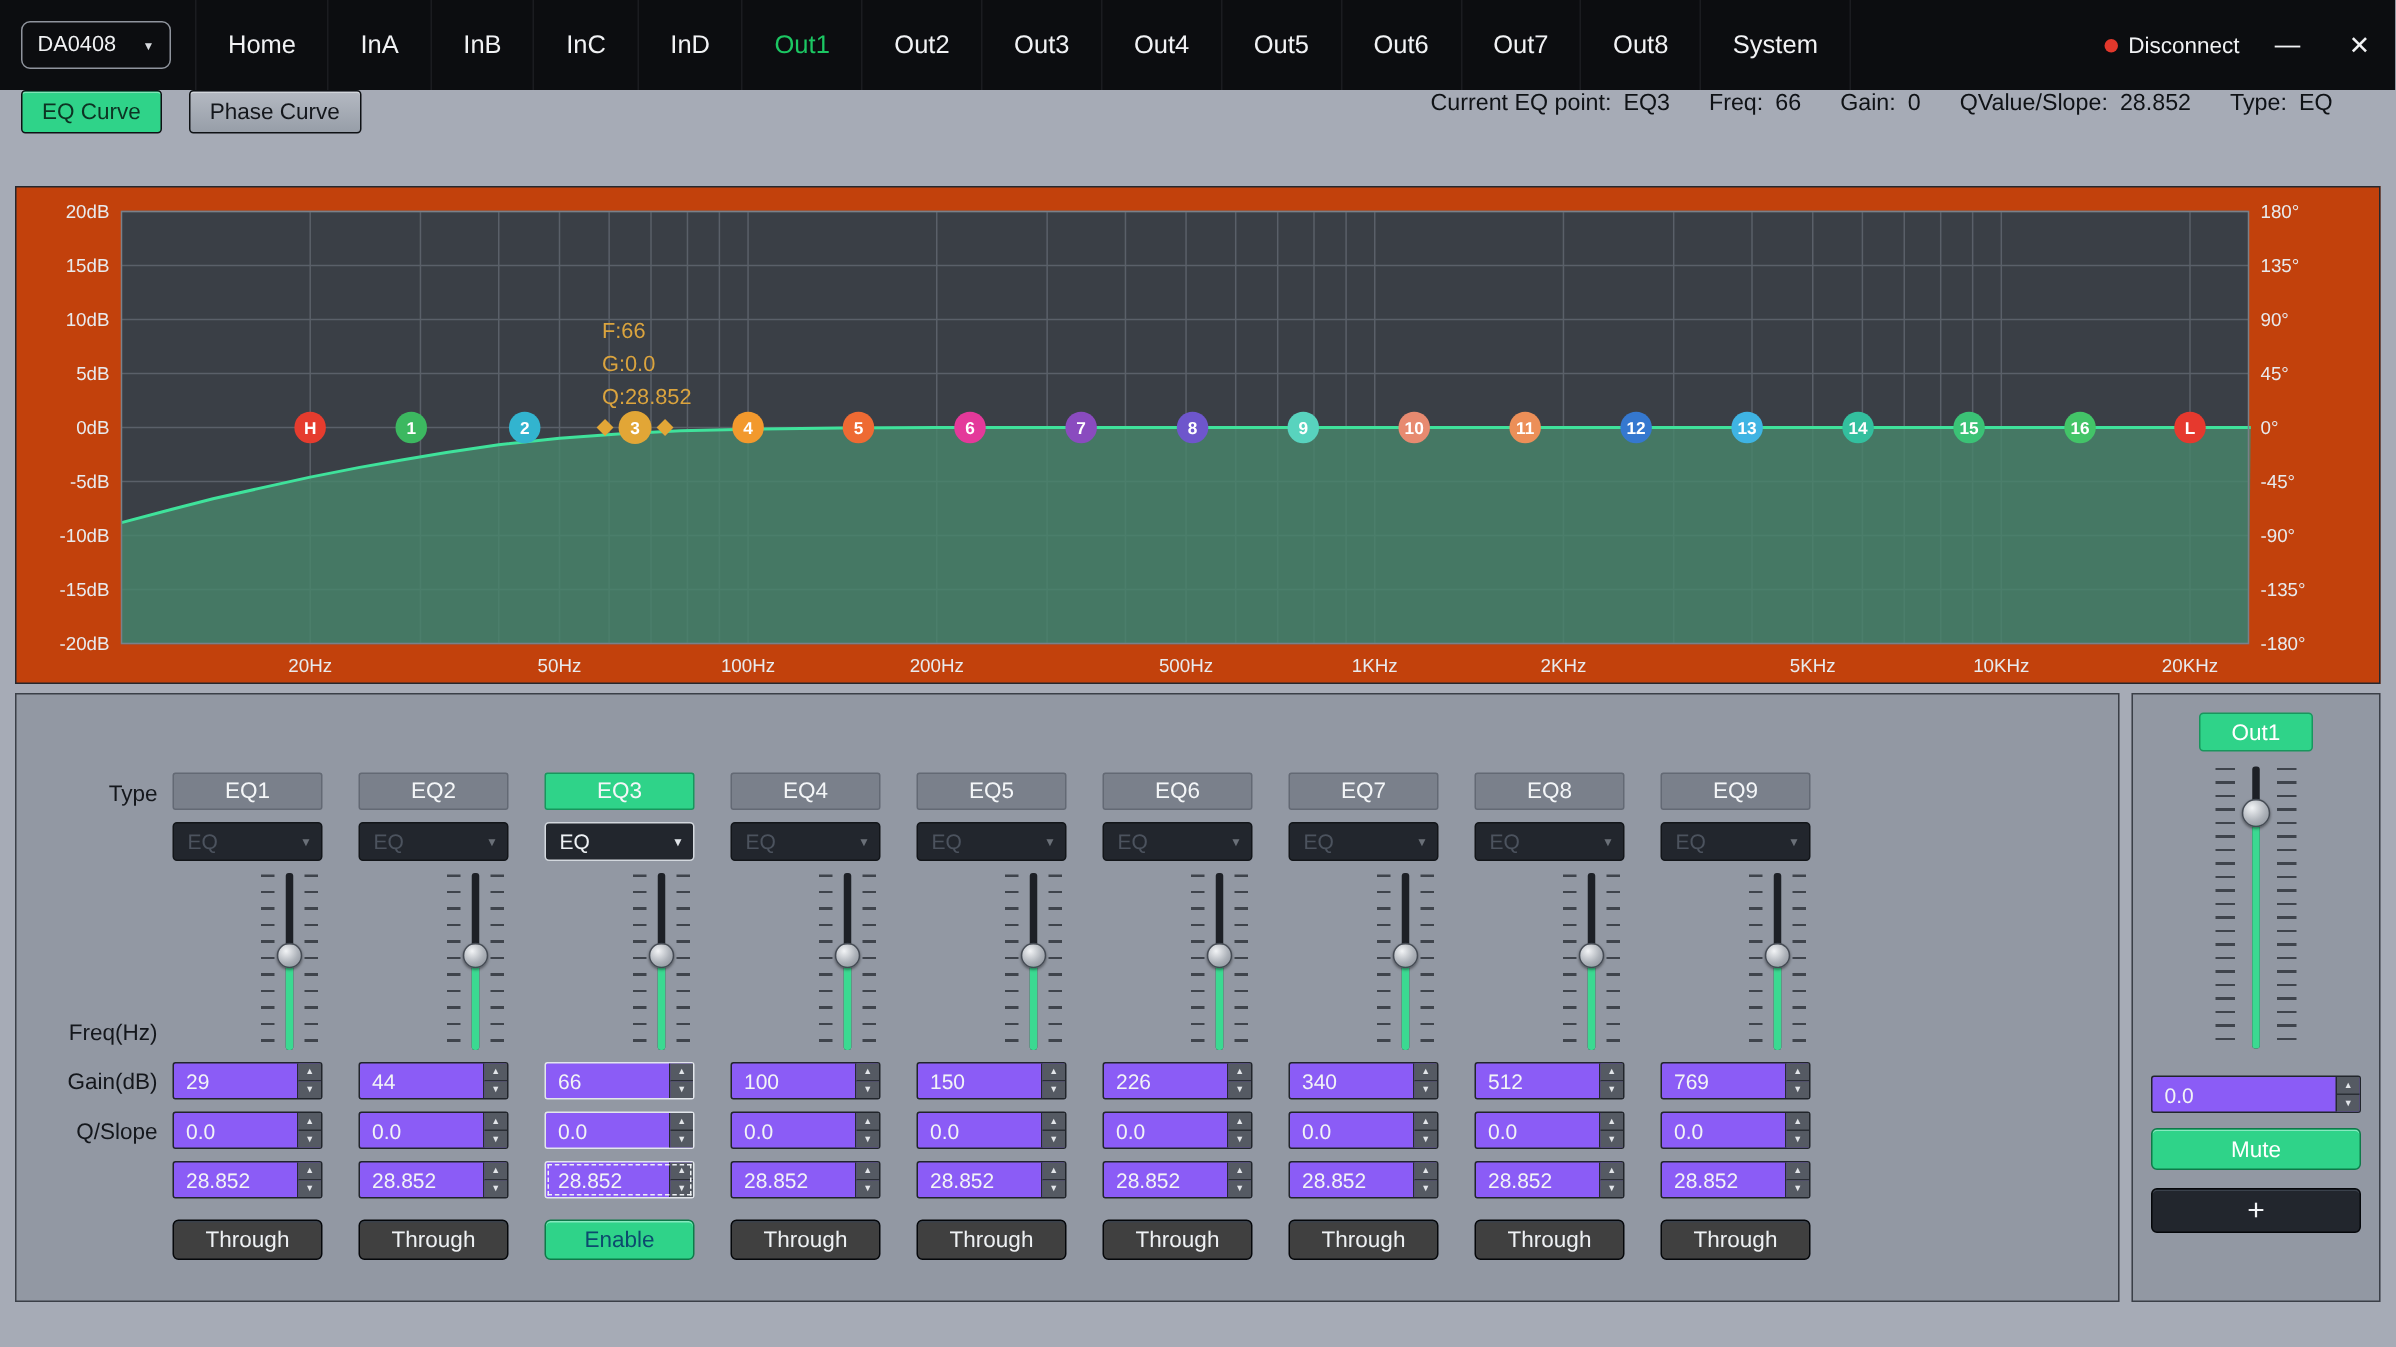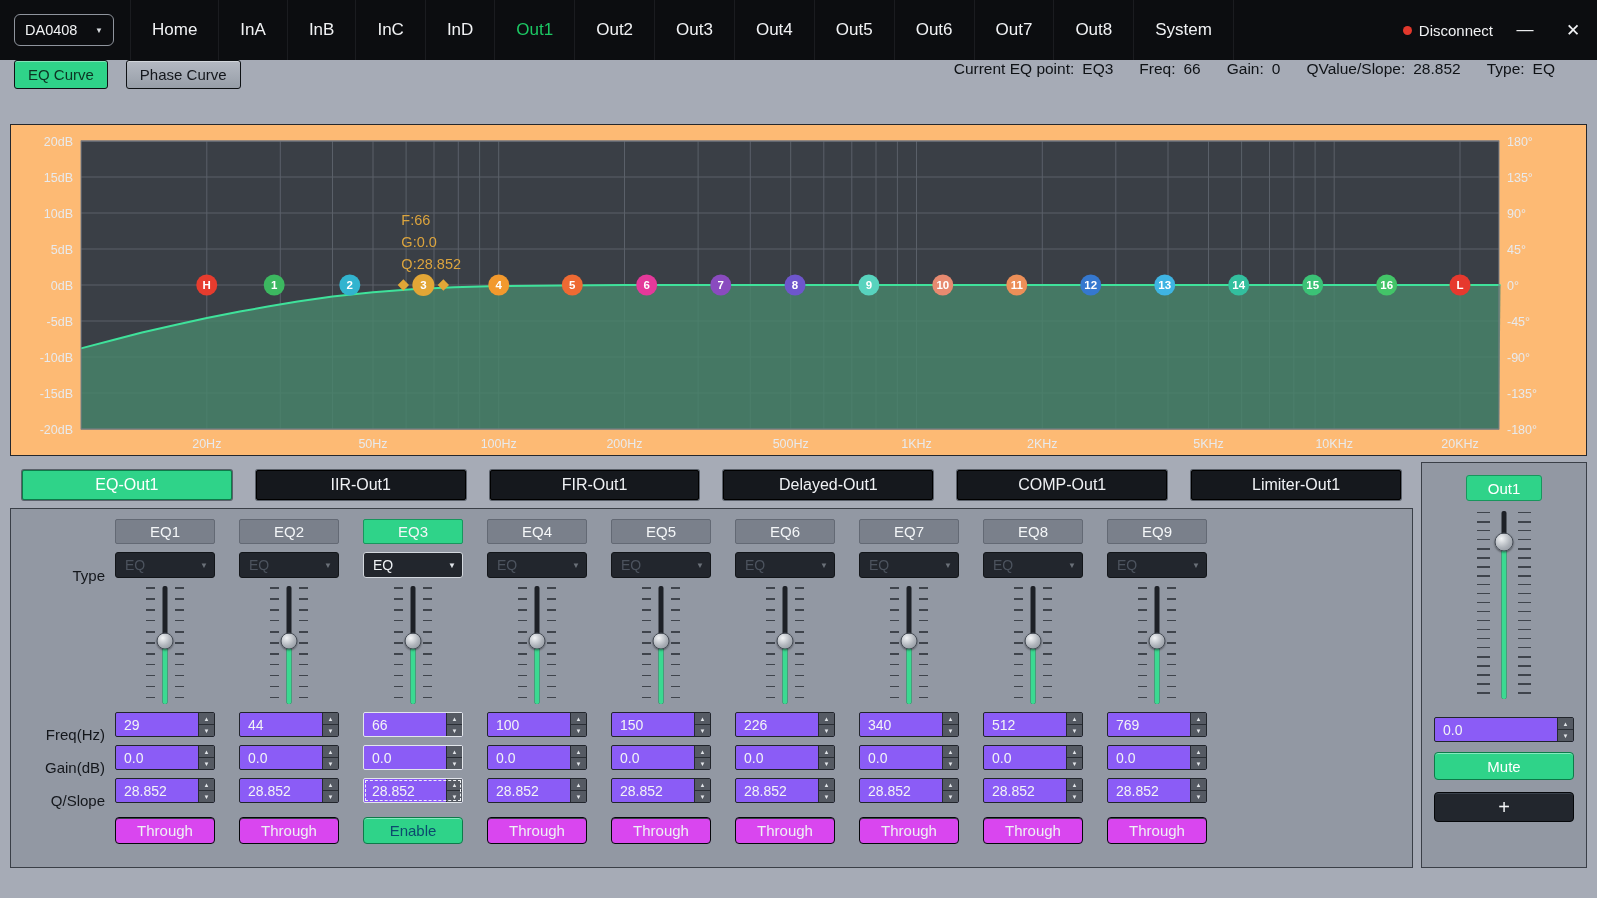--- a/index.html
+++ b/index.html
@@ -23,38 +23,38 @@
 
   
   .toolbar{height:64px;display:flex;align-items:flex-start;padding:0 14px;}
   .btn{height:29px;padding:0 13px;font-size:15px;border-radius:3px;border:1px solid #0e1114;font-family:inherit;cursor:pointer;}
   .btn-green{background:#2fd389;color:#0d3323;box-shadow:inset 0 1px 0 rgba(255,255,255,.4);}
   .btn-gray{background:linear-gradient(#b4b9c2,#979ea8);color:#14171c;box-shadow:inset 0 1px 0 #d2d6db;margin-left:18px;}
   .eqinfo{margin-left:auto;display:flex;gap:26px;font-size:15.5px;color:#0f1216;padding-right:28px;}
   .info-pair{display:flex;gap:8px;}
 
   
-  .graph{margin:0 10px;height:332px;background:#fdba74;border:1px solid #24272d;}
+  .graph{margin:0 10px;height:332px;background:#c2410c;border:1px solid #24272d;}
   .graph svg{display:block;width:100%;height:100%;}
 
   
   .bottom{display:flex;gap:8px;padding:6px 10px 0;height:412px;}
   .left-panel{flex:1;display:flex;flex-direction:column;min-width:0;}
   .tabs{display:flex;gap:24px;padding:8px 12px;}
   .tab{flex:1;height:30px;display:flex;align-items:center;justify-content:center;background:#15181d;color:#f0f2f5;
     font-size:16px;border:1px solid #000;box-shadow:0 0 0 1px #5a606a;border-radius:2px;cursor:pointer;white-space:nowrap;}
   .tab.active{background:#2fd389;color:#fff;border-color:#0e7a49;}
 
   .strips-panel{flex:1;background:#9298a3;border:1px solid #3a3f47;display:flex;padding:10px 8px 8px 0;}
   .labels-col{width:104px;flex:none;position:relative;font-size:15px;color:#14171c;}
   .lbl{position:absolute;right:10px;white-space:nowrap;}
   .lbl-type{top:48px;}.lbl-freq{top:207px;}.lbl-gain{top:240px;}.lbl-q{top:273px;}
 
   .strips{display:flex;gap:24px;flex:none;}
-  .strip{width:100px;display:flex;flex-direction:column;align-items:center;}
+  .strip{width:100px;display:flex;flex-direction:column;align-items:flex-end;margin-top:42px;}
   .strip-header{width:100%;height:25px;display:flex;align-items:center;justify-content:center;background:#7a808b;
     color:#f4f6f8;font-size:15px;border:1px solid #636974;border-radius:2px;cursor:pointer;}
   .strip.active .strip-header{background:#2fd389;border-color:#18965d;}
 
   .dropdown{margin-top:8px;width:100%;height:26px;background:#22262d;border:1px solid #121519;border-radius:3px;
     display:flex;align-items:center;justify-content:space-between;padding:0 6px 0 9px;font-size:14px;color:#4c535e;cursor:pointer;}
   .dropdown .dd-caret{font-size:8px;color:#6a7078;}
   .strip.active .dropdown{color:#eef1f4;border-color:#d3d8de;}
   .strip.active .dropdown .dd-caret{color:#dfe3e8;}
 
@@ -77,21 +77,21 @@
   .spin{margin-top:6px;width:100%;height:25px;background:#8b5cf6;border:1px solid #21252b;border-radius:2px;
     display:flex;color:#f2f4f6;font-size:14px;}
   .spin + .spin{margin-top:8px;}
   .spin .val{flex:1;display:flex;align-items:center;padding-left:8px;}
   .spin .arrows{width:16px;border-left:1px solid #262a31;display:flex;flex-direction:column;flex:none;}
   .spin .arrow{flex:1;display:flex;align-items:center;justify-content:center;font-size:6px;color:#e2e5e9;background:#555a63;cursor:pointer;}
   .spin .arrow.up{border-bottom:1px solid #2a2e35;}
   .strip.active .spin{border-color:#e2e6eb;}
   .strip.active .spin.q{outline:1px dashed #eef1f4;outline-offset:-3px;}
 
-  .through{margin-top:14px;width:100%;height:27px;background:#d946ef;color:#eef1f4;font-size:15px;font-family:inherit;
+  .through{margin-top:14px;width:100%;height:27px;background:#404040;color:#eef1f4;font-size:15px;font-family:inherit;
     border:1px solid #05070a;border-radius:4px;box-shadow:inset 0 1px 0 #3a414b;cursor:pointer;}
   .strip.active .through{background:#2fd389;color:#0c4a6e;border-color:#0e7a49;box-shadow:inset 0 1px 0 #86e9bf;}
 
   .side-panel{margin-left:16px;flex:1;background:#8a909b;border:1px solid #6e737d;display:flex;flex-direction:column;
     align-items:center;padding-top:96px;gap:22px;}
   .panel-btn{width:110px;height:29px;background:linear-gradient(#b6bbc4,#99a0aa);border:1px solid #14171c;border-radius:4px;
     font-size:15px;font-family:inherit;color:#14171c;box-shadow:inset 0 1px 0 #d6dade;cursor:pointer;}
   .arrow-row{display:flex;gap:26px;}
   .arrow-btn{width:38px;height:28px;background:linear-gradient(#b6bbc4,#99a0aa);border:1px solid #14171c;border-radius:4px;
     font-size:15px;font-family:inherit;color:#14171c;box-shadow:inset 0 1px 0 #d6dade;cursor:pointer;}
@@ -317,28 +317,20 @@
         </g>
         <text x="390.3631680404995" y="100" fill="#dba43e" font-size="14.5">F:66</text>
         <text x="390.3631680404995" y="122" fill="#dba43e" font-size="14.5">G:0.0</text>
         <text x="390.3631680404995" y="144" fill="#dba43e" font-size="14.5">Q:28.852</text>
       </svg>
   </div>
 
   <div class="bottom">
 
     <div class="left-panel">
-      <div class="tabs">
-          <div class="tab active">EQ-Out1</div>
-          <div class="tab">IIR-Out1</div>
-          <div class="tab">FIR-Out1</div>
-          <div class="tab">Delayed-Out1</div>
-          <div class="tab">COMP-Out1</div>
-          <div class="tab">Limiter-Out1</div>
-        </div>
 
       <div class="strips-panel">
         <div class="labels-col">
           <span class="lbl lbl-type">Type</span>
           <span class="lbl lbl-freq">Freq(Hz)</span>
           <span class="lbl lbl-gain">Gain(dB)</span>
           <span class="lbl lbl-q">Q/Slope</span>
         </div>
 
         <div class="strips">

